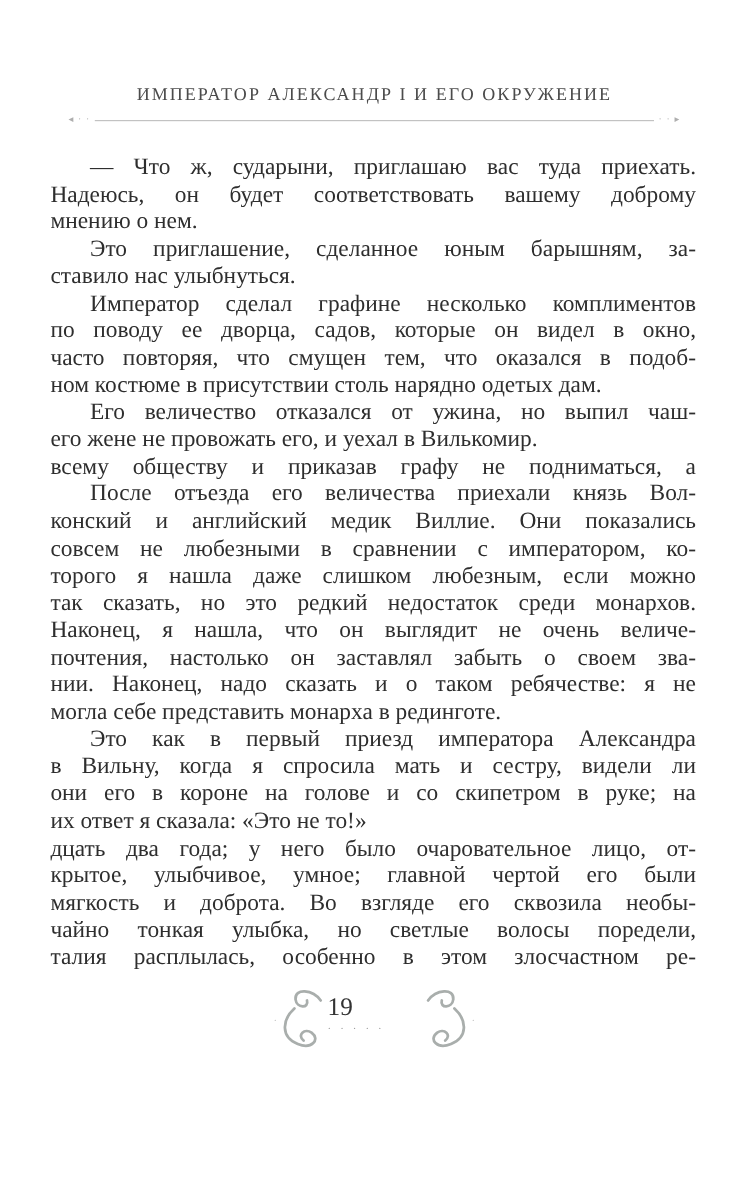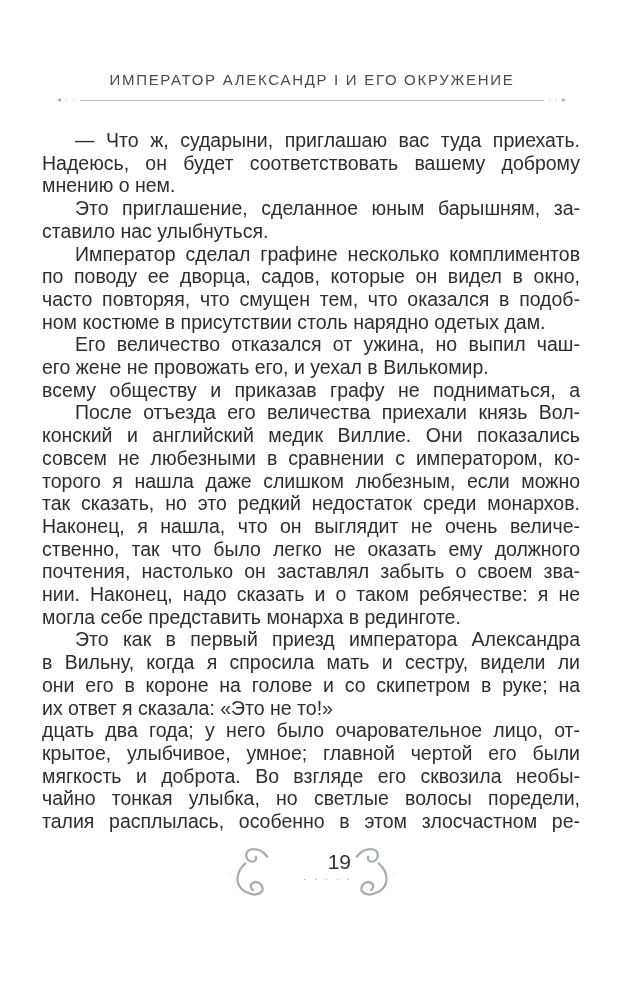--- a/index.html
+++ b/index.html
@@ -1,20 +1,20 @@
 <!DOCTYPE html>
 <html><head>
 <meta charset="utf-8">
 <style>
   html,body { margin:0; padding:0; background:#ffffff; }
   .page {
     position:relative;
     width:624px; height:1000px;
     background:#ffffff;
-    font-family:Liberation Sans, sans-serif;
+    font-family:Liberation Serif, serif;
     overflow:hidden;
     margin:0 auto;
   }
   
   .running-head {
     padding-top:71px;
     text-align:center;
     font-size:15px;
     letter-spacing:1.7px;
     color:#4b4b4b;
@@ -44,21 +44,21 @@
   
   .footer {
     margin-top:11px;
     display:flex;
     justify-content:center;
     align-items:flex-start;
   }
   .flourish { width:42px; height:56px; flex:0 0 auto; }
   .flourish.right { transform:scaleX(-1); }
   .flourish path { fill:none; stroke:#a9aeac; stroke-width:2.4; stroke-linecap:round; }
-  .page-center { width:78px; text-align:right; }
+  .page-center { width:78px; text-align:left; }
   .page-number {
     font-size:21px;
     color:#333333;
     padding-top:6px;
   }
   .dots-ornament { margin-top:1px; font-size:9px; color:#9f9f9f; line-height:1; }
   .dots-ornament::after { content:"\00B7\00A0\00A0\00B7\00A0\00A0\00B7\00A0\00A0\00B7\00A0\00A0\00B7"; letter-spacing:1px; }
   .outer-mark { font-size:9px; color:#c7c7c7; padding-top:24px; }
 </style>
 </head>
@@ -86,21 +86,20 @@
       <div class="line last">ном костюме в присутствии столь нарядно одетых дам.</div>
       <div class="line indent">Его величество отказался от ужина, но выпил чаш-</div>
       <div class="line last">его жене не провожать его, и уехал в Вилькомир.</div>
       <div class="line">всему обществу и приказав графу не подниматься, а</div>
       <div class="line indent">После отъезда его величества приехали князь Вол-</div>
       <div class="line">конский и английский медик Виллие. Они показались</div>
       <div class="line">совсем не любезными в сравнении с императором, ко-</div>
       <div class="line">торого я нашла даже слишком любезным, если можно</div>
       <div class="line">так сказать, но это редкий недостаток среди монархов.</div>
       <div class="line">Наконец, я нашла, что он выглядит не очень величе-</div>
-      <div class="line">ственно, так что было легко не оказать ему должного</div>
       <div class="line">почтения, настолько он заставлял забыть о своем зва-</div>
       <div class="line">нии. Наконец, надо сказать и о таком ребячестве: я не</div>
       <div class="line last">могла себе представить монарха в рединготе.</div>
       <div class="line indent">Это как в первый приезд императора Александра</div>
       <div class="line">в Вильну, когда я спросила мать и сестру, видели ли</div>
       <div class="line">они его в короне на голове и со скипетром в руке; на</div>
       <div class="line last">их ответ я сказала: «Это не то!»</div>
       <div class="line">дцать два года; у него было очаровательное лицо, от-</div>
       <div class="line">крытое, улыбчивое, умное; главной чертой его были</div>
       <div class="line">мягкость и доброта. Во взгляде его сквозила необы-</div>

